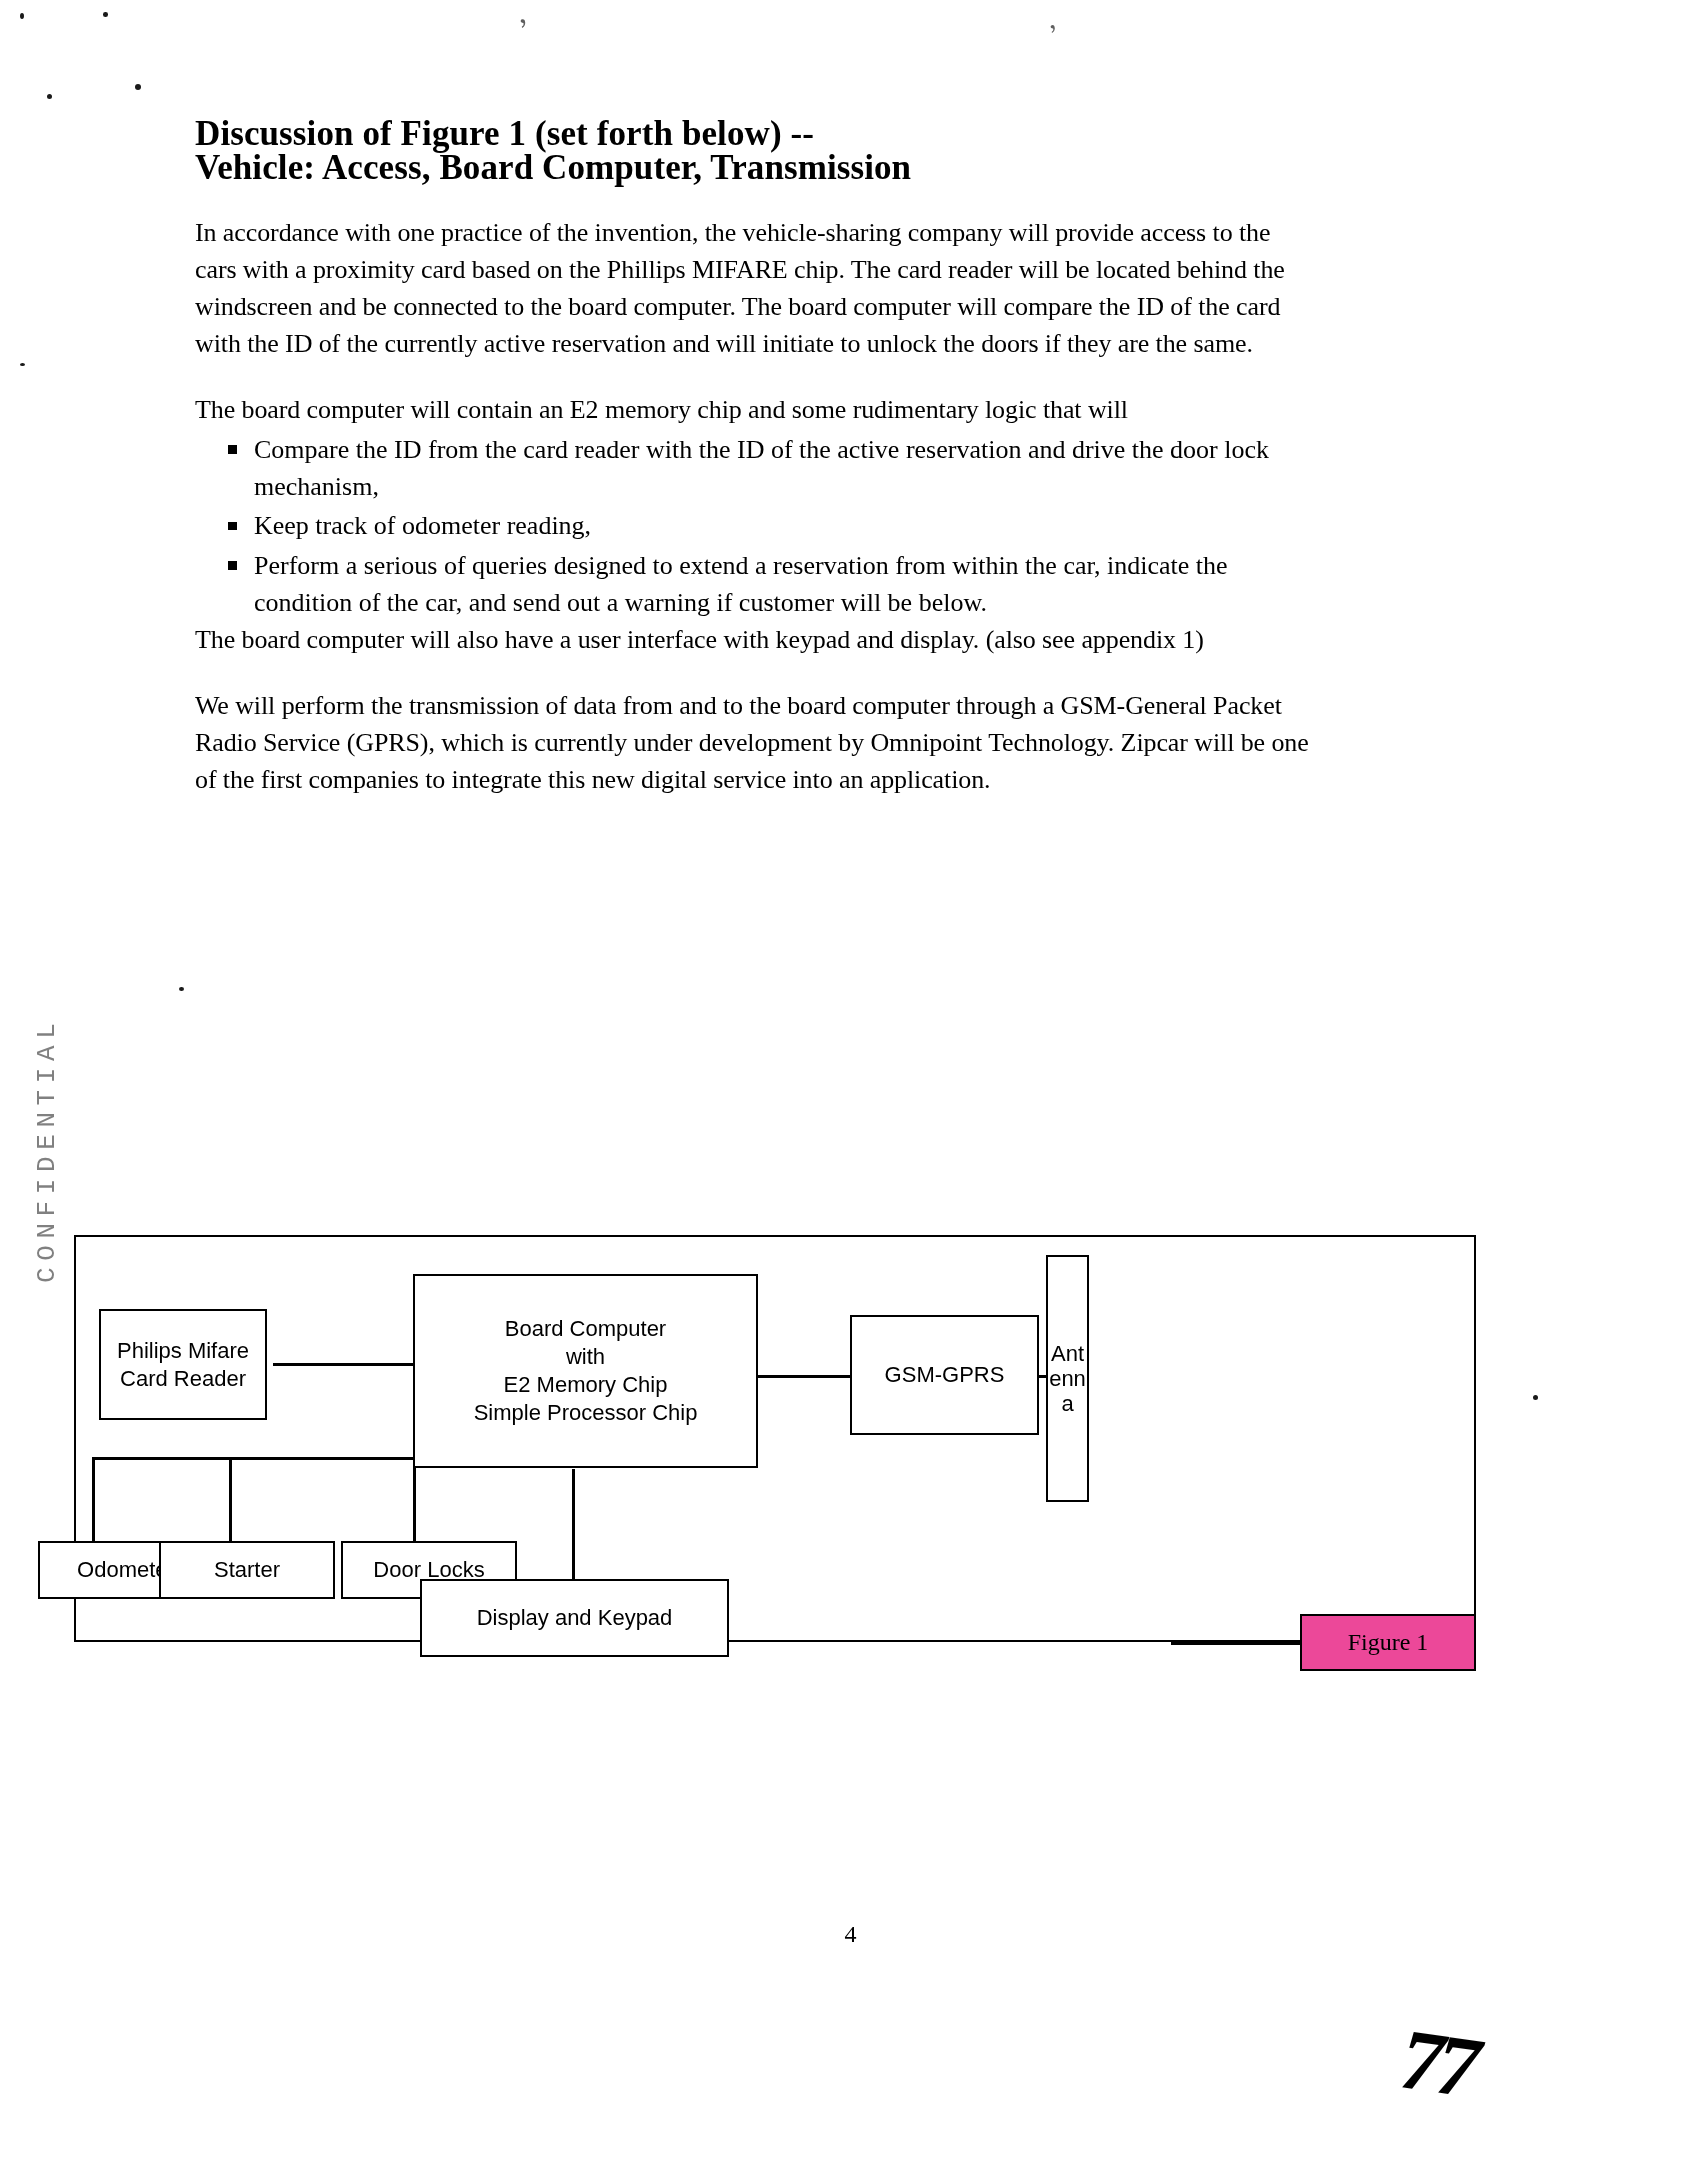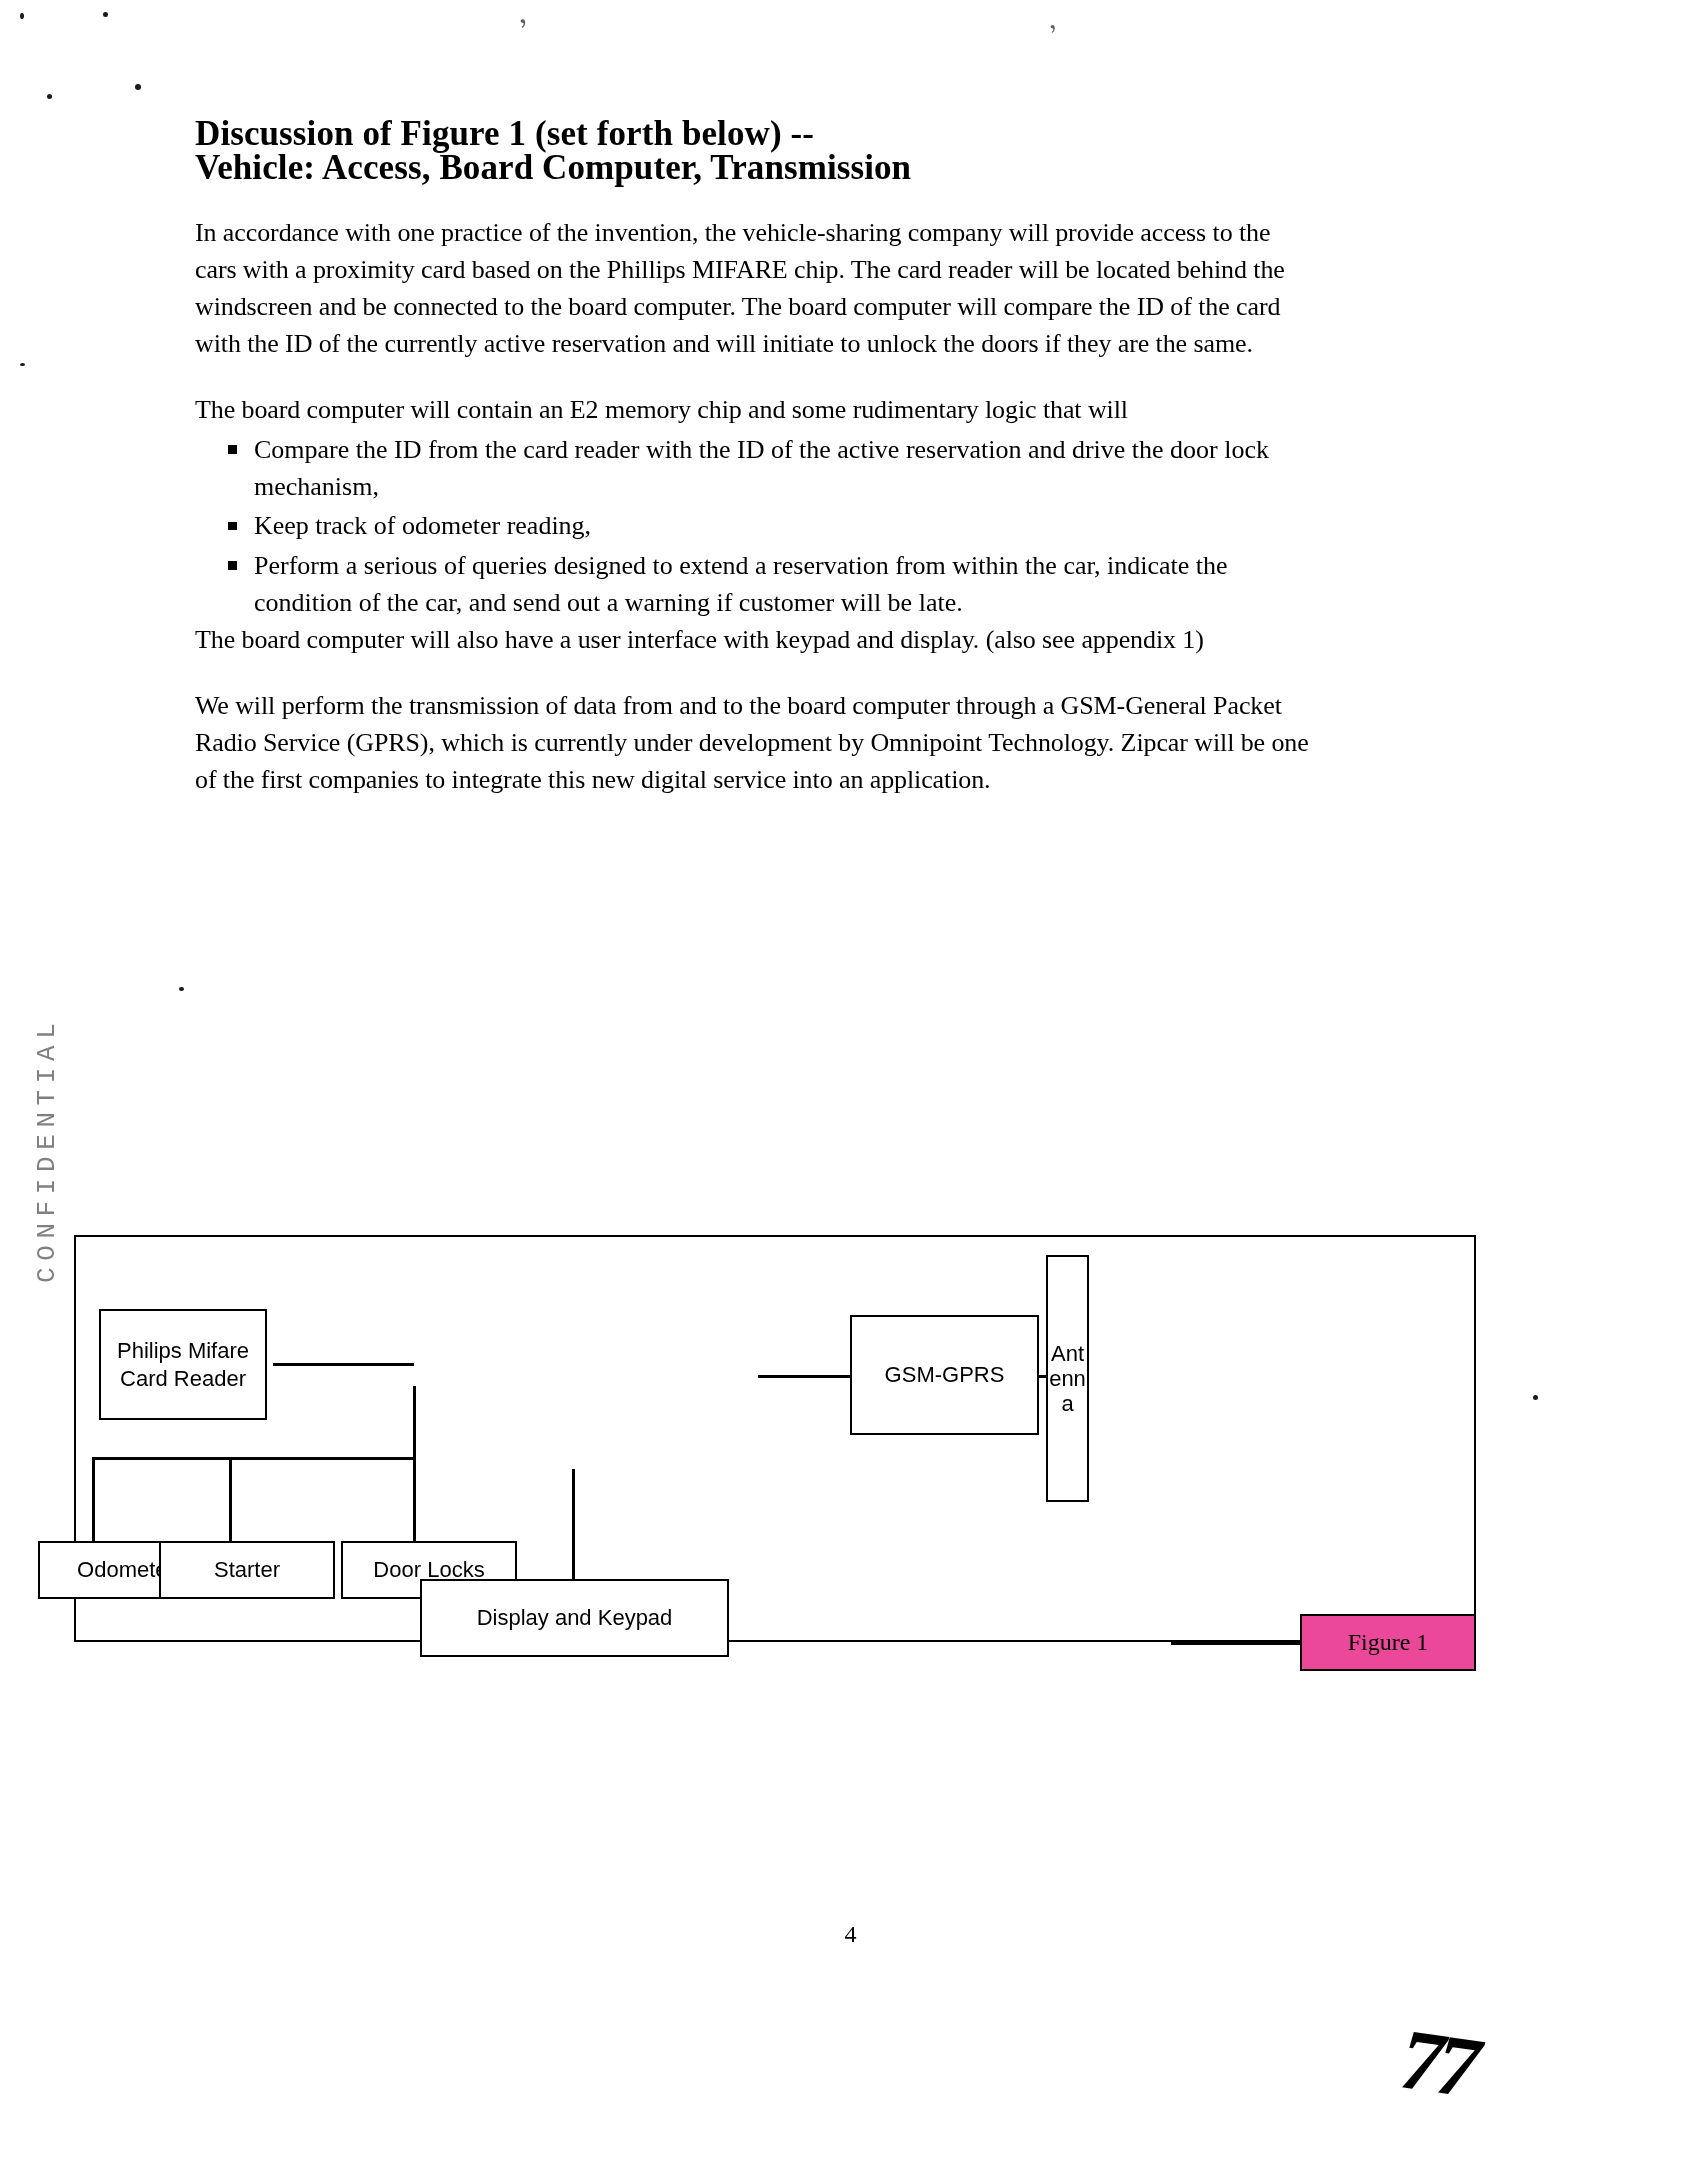--- a/index.html
+++ b/index.html
@@ -214,21 +214,21 @@
       <li>
         <span class="sq"></span>
         <span>Compare the ID from the card reader with the ID of the active reservation and drive the door lock mechanism,</span>
       </li>
       <li>
         <span class="sq"></span>
         <span>Keep track of odometer reading,</span>
       </li>
       <li>
         <span class="sq"></span>
-        <span>Perform a serious of queries designed to extend a reservation from within the car, indicate the condition of the car, and send out a warning if customer will be late.</span>
+        <span>Perform a serious of queries designed to extend a reservation from within the car, indicate the condition of the car, and send out a warning if customer will be below.</span>
       </li>
     </ul>
 
     <div class="para nogap">The board computer will also have a user interface with keypad and display. (also see appendix 1)</div>
 
     <div class="para">We will perform the transmission of data from and to the board computer through a GSM-General Packet Radio Service (GPRS), which is currently under development  by Omnipoint Technology. Zipcar will be one of the first companies to integrate this new digital service into an application.</div>
   </div>
 
   <div id="figure">
 
@@ -249,20 +249,26 @@
 
     <div class="ln" style="left:506px;top:234px;width:2.6px;height:111px;"></div>
 
     <div class="ln" style="left:1105px;top:407px;width:132px;height:2.6px;"></div>
 
     <div class="bx" style="left:33px;top:74px;width:168px;height:111px;justify-content:center;">
       <span class="lbl">Philips Mifare
 Card Reader</span>
     </div>
 
+    <div class="bx" style="left:347px;top:39px;width:345px;height:194px;">
+      <span class="lbl">Board Computer
+with
+E2 Memory Chip
+Simple Processor Chip</span>
+    </div>
 
     <div class="bx" style="left:784px;top:80px;width:189px;height:120px;">
       <span class="lbl">GSM-GPRS</span>
     </div>
 
     <div class="antenna" style="left:980px;top:20px;width:43px;height:247px;">
       <span class="lbl">Antenna</span>
     </div>
 
     <div class="bx" style="left:-28px;top:306px;width:176px;height:58px;">

